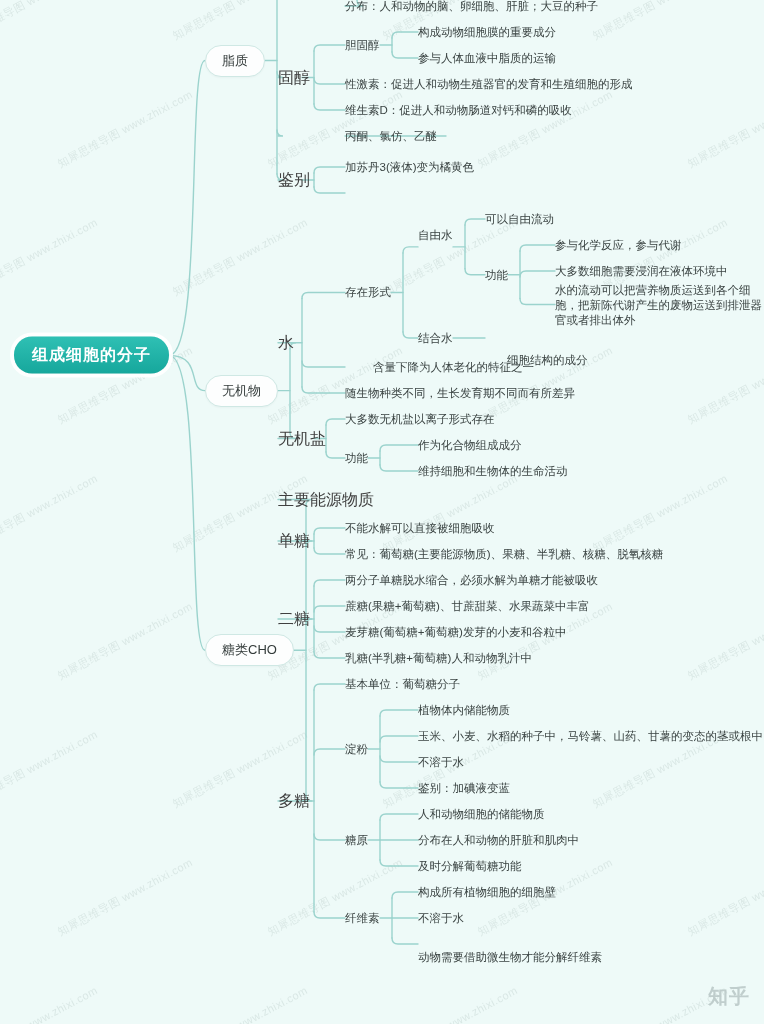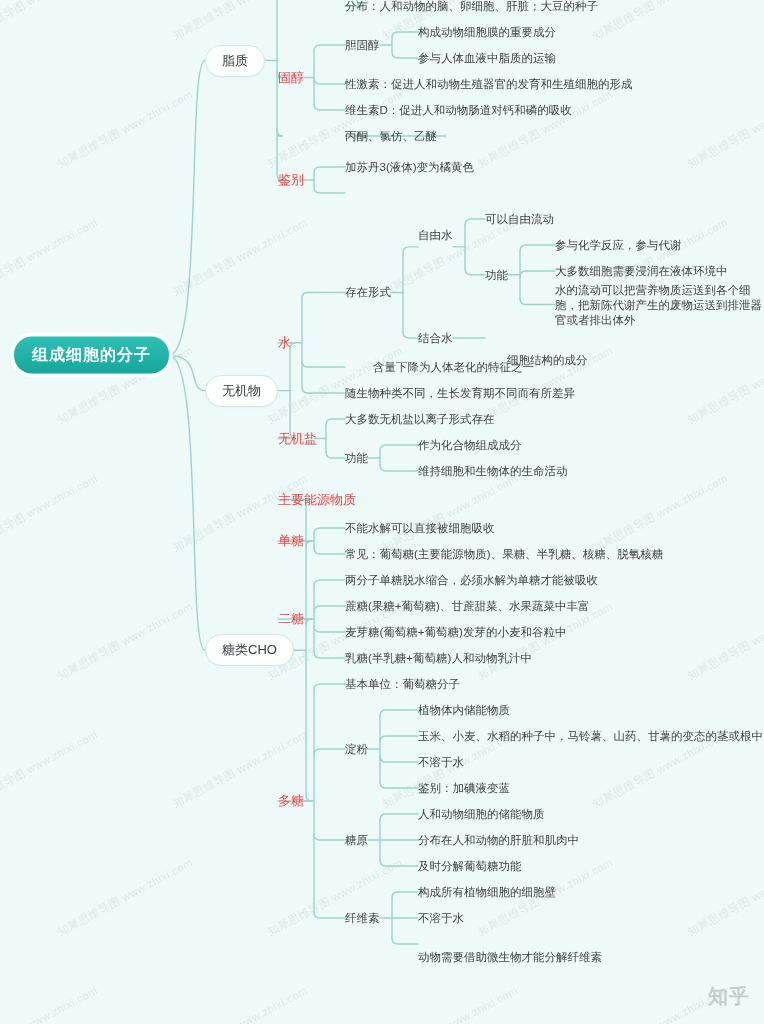--- a/index.html
+++ b/index.html
@@ -74,22 +74,22 @@
     border-radius: 16px;
     background: #fdfefe;
     border: 1px solid #cfe8e4;
     color: #333b3a;
     font-size: 13px;
     white-space: nowrap;
     box-shadow: 0 1px 2px rgba(0,0,0,.03);
   }
   
   .node.lvl2 {
-    color: #ef4444;
-    font-size: 13px;
+    color: #404040;
+    font-size: 16px;
     white-space: nowrap;
     padding: 1px 0;
   }
   
   .node.lvl3, .node.lvl4 {
     color: #3a4342;
     font-size: 11.5px;
     padding: 1px 0;
     line-height: 15px;
   }

